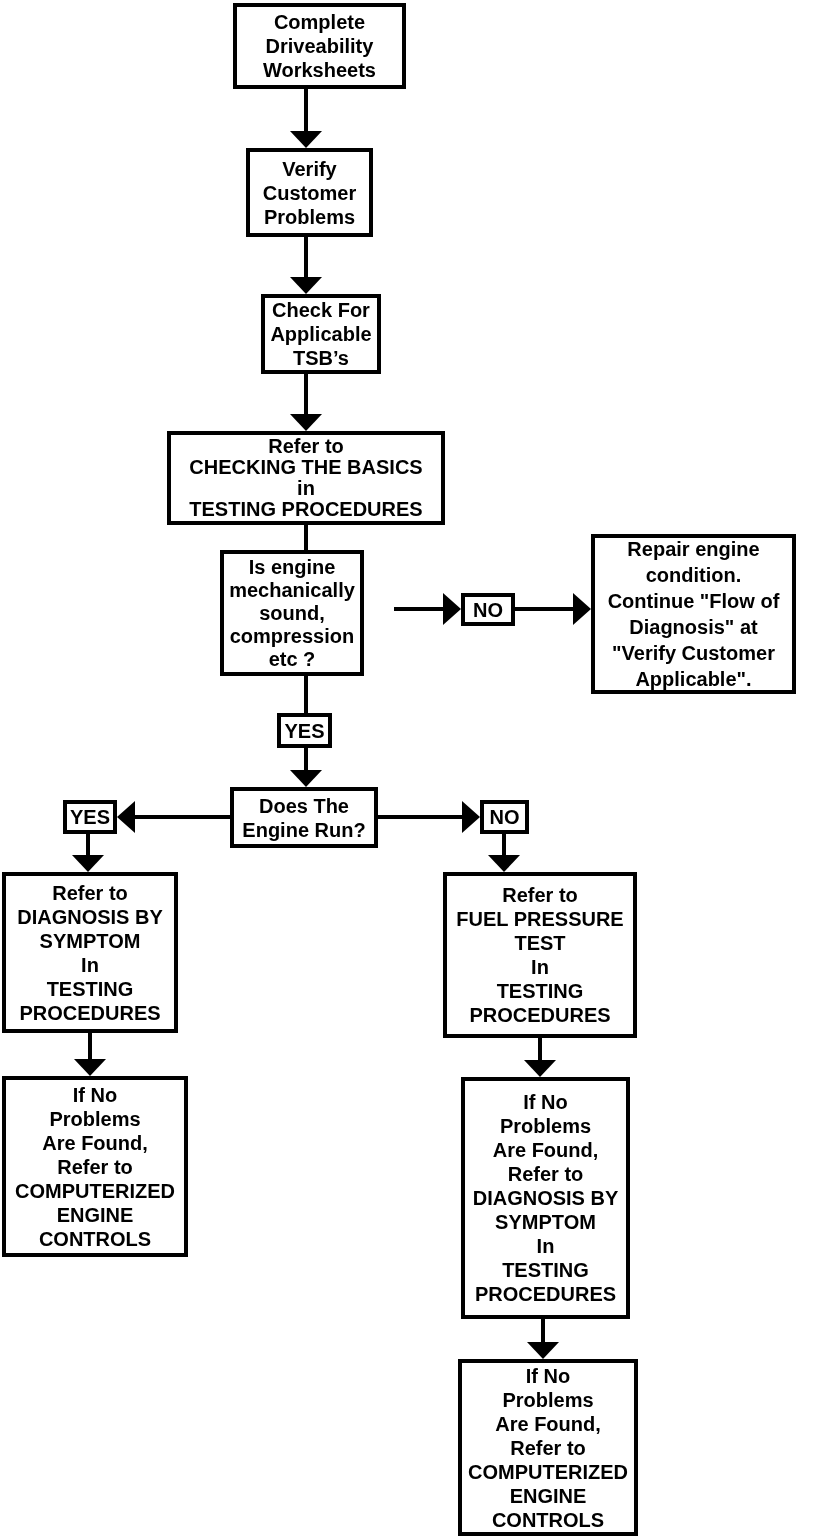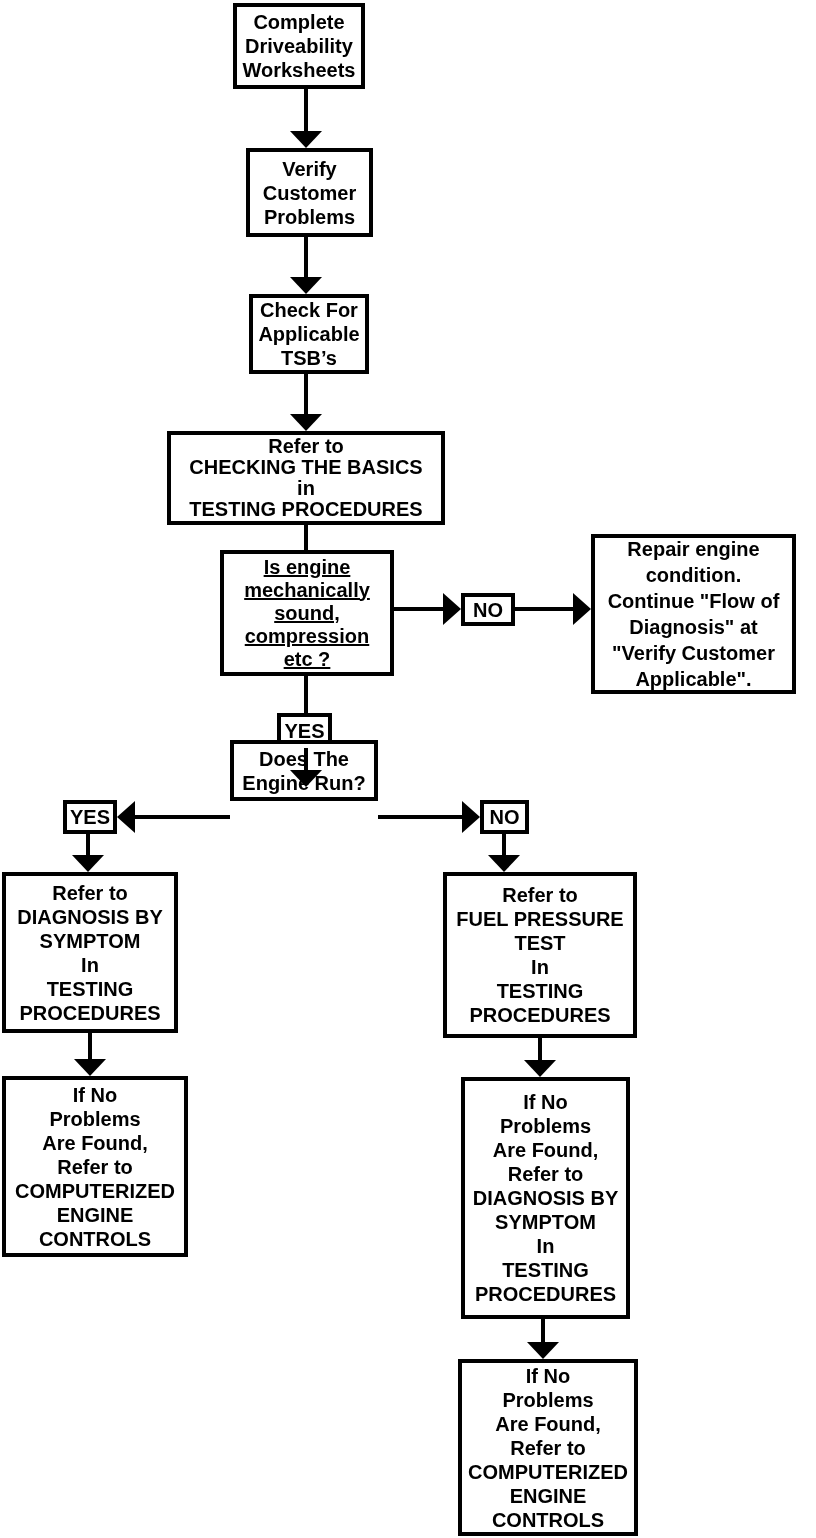--- a/index.html
+++ b/index.html
@@ -62,55 +62,55 @@
     border-top: 16px solid transparent;
     border-bottom: 16px solid transparent;
     border-right: 18px solid #000000;
   }
 </style>
 </head>
 <body>
 
 <div id="canvas">
 
-  <div class="node" style="left:233px; top:3px; width:132px; height:86px;">Complete
+  <div class="node" style="left:233px; top:3px; width:173px; height:86px;">Complete
 Driveability
 Worksheets</div>
 
   <div class="node" style="left:246px; top:148px; width:127px; height:89px;">Verify
 Customer
 Problems</div>
 
-  <div class="node" style="left:249px; top:294px; width:120px; height:80px;">Check For
+  <div class="node" style="left:261px; top:294px; width:120px; height:80px;">Check For
 Applicable
 TSB’s</div>
 
   <div class="node lh21" style="left:167px; top:431px; width:278px; height:94px;">Refer to
 CHECKING THE BASICS
 in
 TESTING PROCEDURES</div>
 
-  <div class="node lh23" style="left:220px; top:550px; width:174px; height:126px;text-decoration:underline;">Is engine
+  <div class="node lh23" style="left:220px; top:550px; width:144px; height:126px;">Is engine
 mechanically
 sound,
 compression
 etc ?</div>
 
   <div class="node tag" style="left:461px; top:593px; width:54px; height:33px;">NO</div>
 
   <div class="node lh26" style="left:591px; top:534px; width:205px; height:160px;">Repair engine
 condition.
 Continue "Flow of
 Diagnosis" at
 "Verify Customer
 Applicable".</div>
 
   <div class="node tag" style="left:277px; top:713px; width:55px; height:35px;">YES</div>
 
-  <div class="node" style="left:230px; top:740px; width:148px; height:61px;">Does The
+  <div class="node" style="left:230px; top:787px; width:148px; height:61px;">Does The
 Engine Run?</div>
 
   <div class="node tag" style="left:63px; top:800px; width:54px; height:34px;">YES</div>
 
   <div class="node tag" style="left:480px; top:800px; width:49px; height:34px;">NO</div>
 
   <div class="node" style="left:2px; top:872px; width:176px; height:161px;">Refer to
 DIAGNOSIS BY
 SYMPTOM
 In

